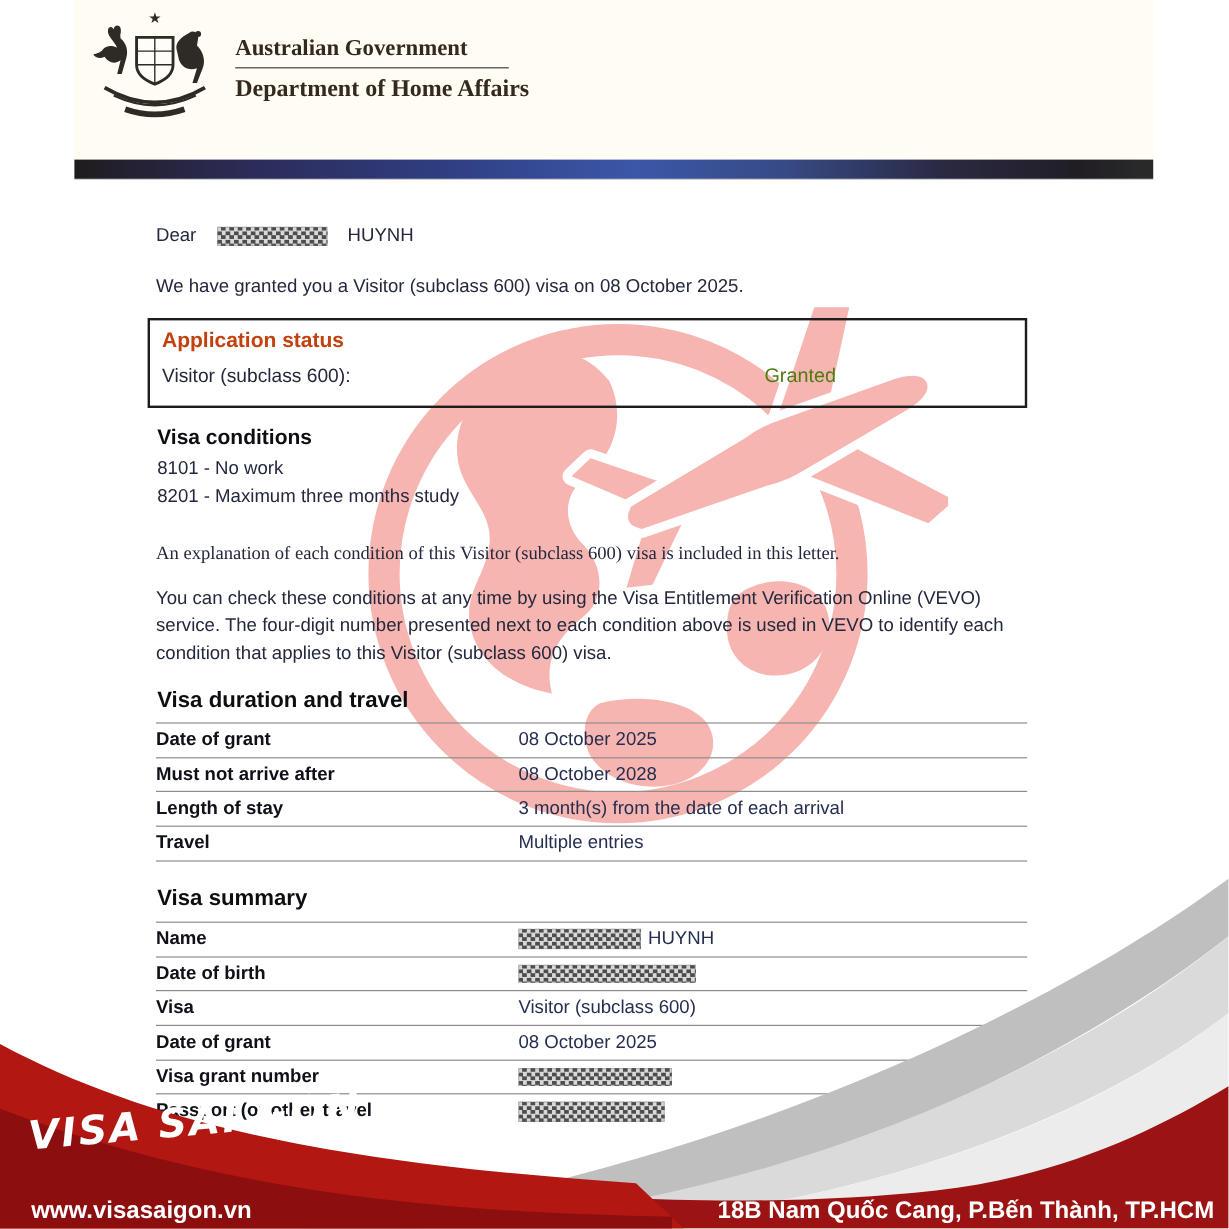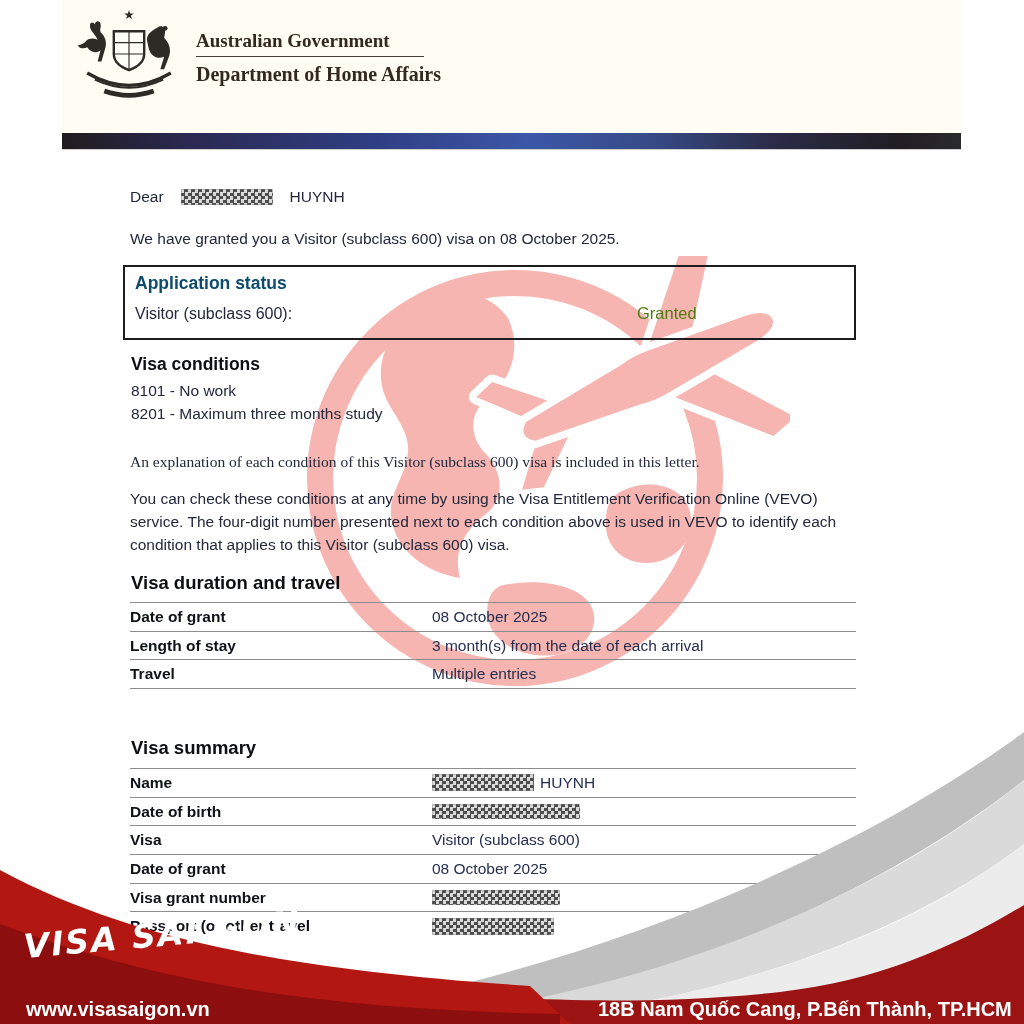--- a/index.html
+++ b/index.html
@@ -32,21 +32,21 @@
   .salutation{top:185px;display:flex;align-items:center;gap:17px;}
   .intro{top:227px;}
   .expl{top:450px;font-family:Liberation Serif, serif;}
   .vevo{top:487px;}
 
   .rdx{display:inline-block;vertical-align:middle;
     background:repeating-conic-gradient(#4d4d4d 0% 25%,#d9d9d9 0% 50%);background-size:7px 7px;
     box-shadow:inset 0 0 0 1px rgba(120,120,120,.35);}
 
   .status-box{left:123px;top:265px;width:729px;height:71px;border:2.4px solid #1d1d20;z-index:2;background:transparent;}
-  .status-title{left:10px;top:6px;font-size:17.5px;font-weight:bold;color:#0c4a6e;position:absolute;}
+  .status-title{left:10px;top:6px;font-size:17.5px;font-weight:bold;color:#c2410c;position:absolute;}
   .status-row-label{left:10px;top:38px;font-size:16px;color:#23283c;position:absolute;}
   .status-row-value{left:512px;top:37px;font-size:16.5px;font-weight:normal;color:#4d7c0f;position:absolute;}
 
   .h-small{position:absolute;left:131px;font-size:17.5px;font-weight:bold;color:#0d0e12;}
   .h-section{position:absolute;left:131px;font-size:18.5px;font-weight:bold;color:#0d0e12;}
   .cond-item{position:absolute;left:131px;font-size:15.5px;color:#23283c;}
 
   .tbl{position:absolute;left:130px;width:726px;z-index:2;}
   .trow{display:flex;align-items:center;height:27.7px;border-top:1.2px solid #8d8d8d;gap:26px;}
   .tbl.closed .trow:last-child{border-bottom:1.2px solid #8d8d8d;}
@@ -133,20 +133,24 @@
     <div class="para vevo">You can check these conditions at any time by using the Visa Entitlement Verification Online (VEVO) service. The four-digit number presented next to each condition above is used in VEVO to identify each condition that applies to this Visitor (subclass 600) visa.</div>
 
     <div class="h-section" style="top:572px;">Visa duration and travel</div>
 
     <div class="tbl closed" style="top:602px;">
       <div class="trow">
         <span class="tlabel">Date of grant</span>
         <span class="tvalue">08 October 2025</span>
       </div>
       <div class="trow">
+        <span class="tlabel">Must not arrive after</span>
+        <span class="tvalue">08 October 2028</span>
+      </div>
+      <div class="trow">
         <span class="tlabel">Length of stay</span>
         <span class="tvalue">3 month(s) from the date of each arrival</span>
       </div>
       <div class="trow">
         <span class="tlabel">Travel</span>
         <span class="tvalue">Multiple entries</span>
       </div>
     </div>
 
     <div class="h-section" style="top:737px;">Visa summary</div>

